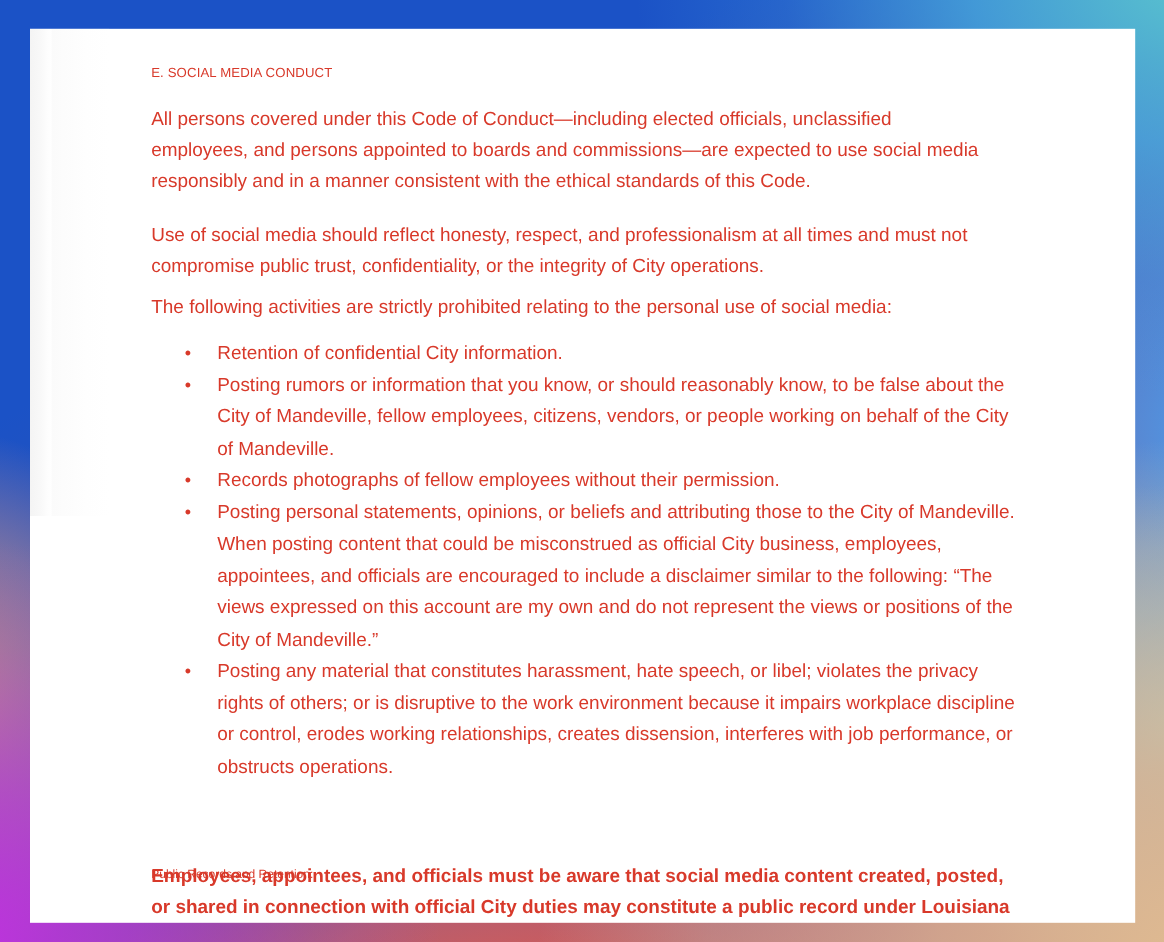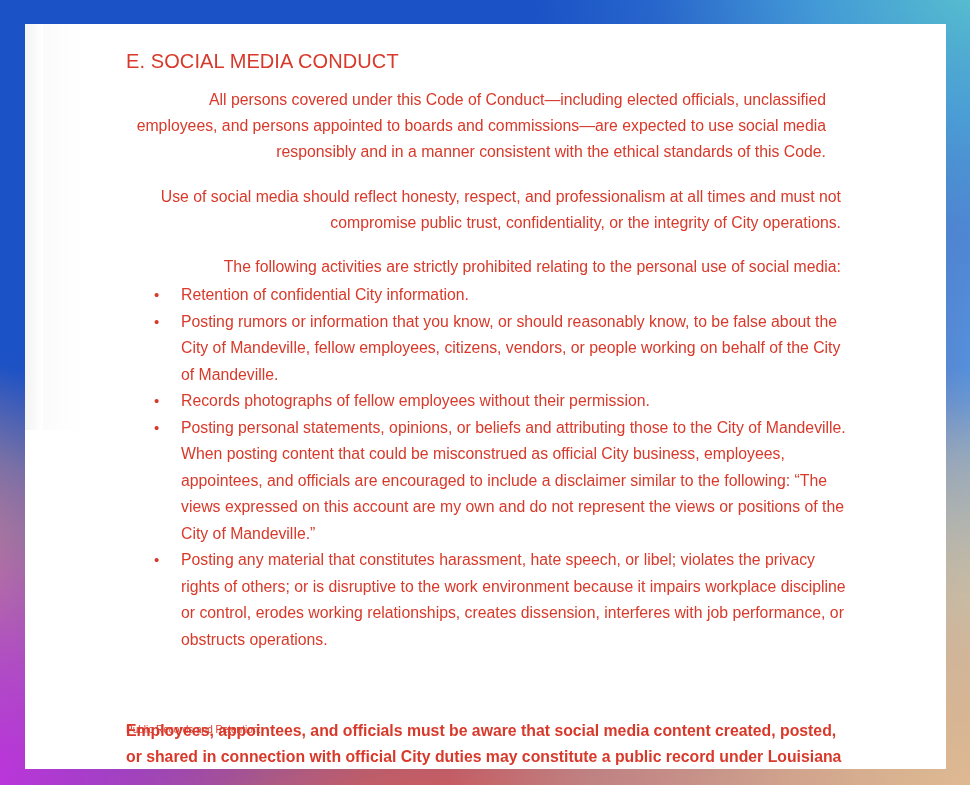--- a/index.html
+++ b/index.html
@@ -111,38 +111,37 @@
   .txt {
     color: #d8392a;
     font-family: "Liberation Sans", sans-serif;
     -webkit-font-smoothing: antialiased;
   }
 
   #section-heading {
     position: absolute;
     left: 101px;
     top: 27px;
-    font-size: 20px;
+    font-size: 11px;
     line-height: 20px;
     letter-spacing: 0.1px;
     white-space: nowrap;
   }
 
   .para {
     position: absolute;
     left: 101px;
     width: 710px;
     font-size: 15.8px;
     line-height: 26.2px;
-    text-align: right;
   }
 
   #para-1 { top: 63px; width: 700px; }
   #para-2 { top: 160px; width: 715px; }
-  #para-3 { top: 220px; width: 715px; margin-top: 10px; }
+  #para-3 { top: 220px; width: 715px; }
 
   #prohibited-list {
     position: absolute;
     left: 101px;
     top: 258px;
     width: 720px;
     margin: 0;
     padding: 0;
     list-style: none;
   }

